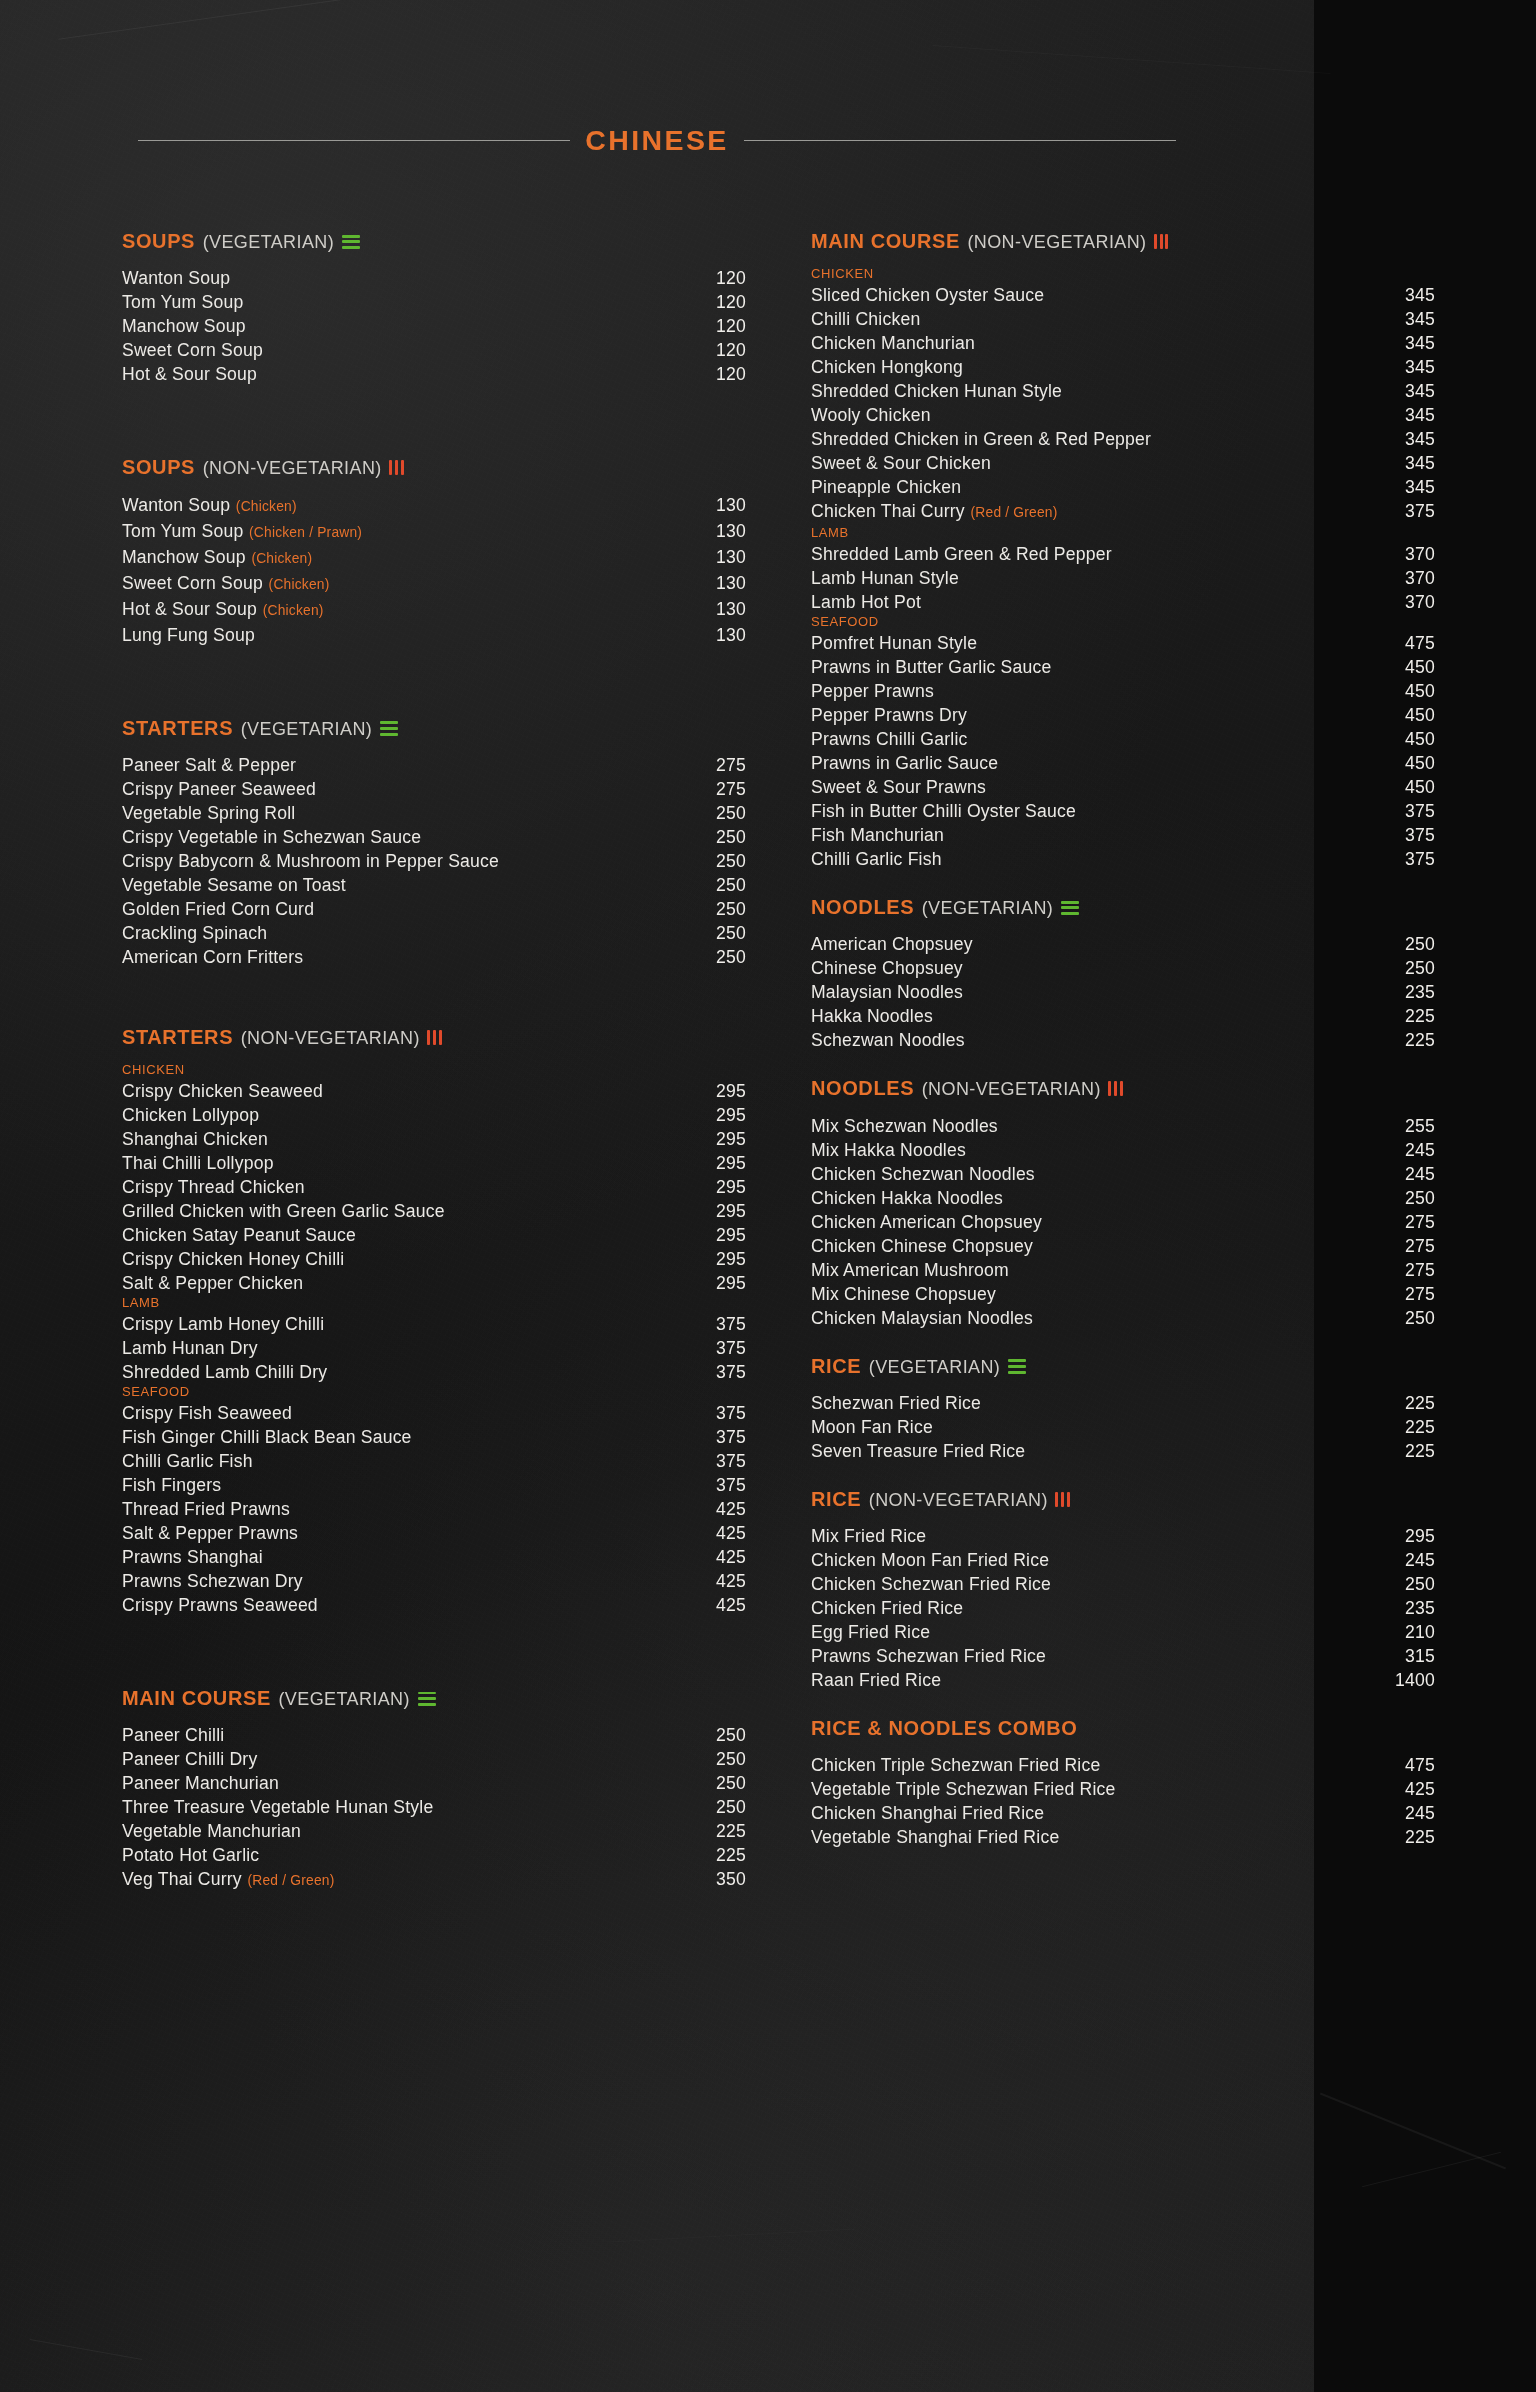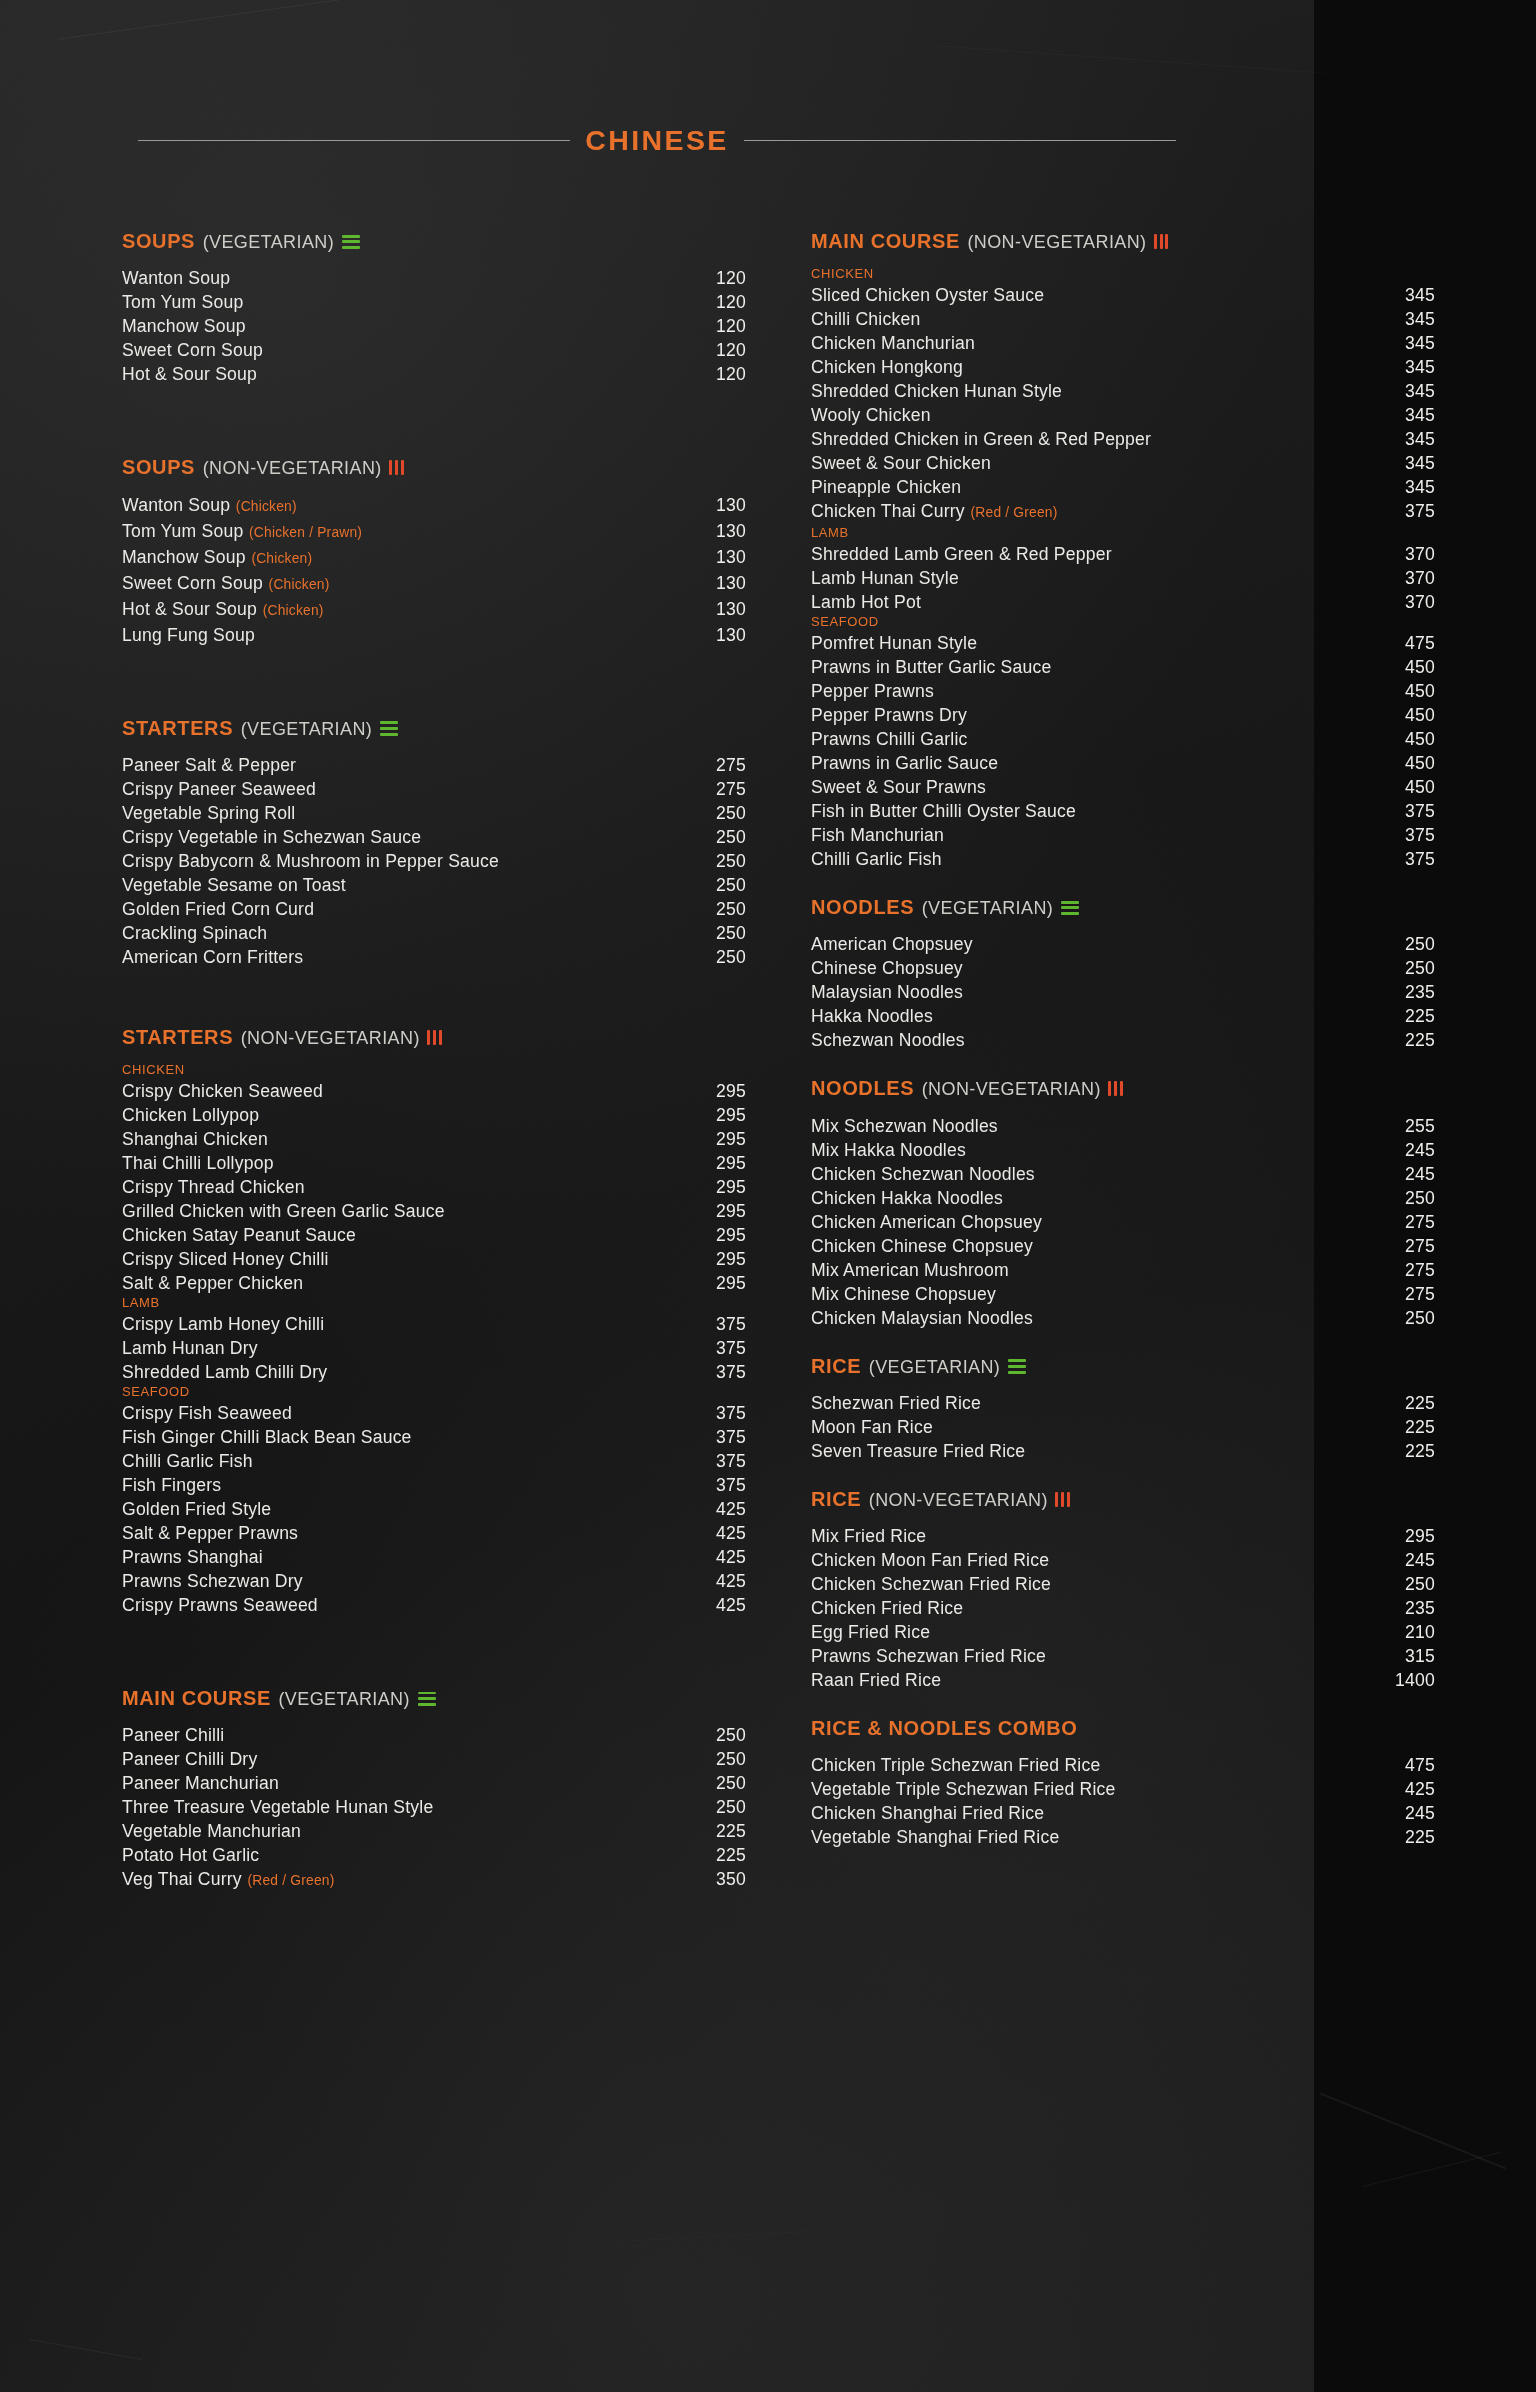--- a/index.html
+++ b/index.html
@@ -372,21 +372,21 @@
               <span class="nm">Grilled Chicken with Green Garlic Sauce</span>
               <span class="sp"></span>
               <span class="pr">295</span>
             </li>
             <li class="row">
               <span class="nm">Chicken Satay Peanut Sauce</span>
               <span class="sp"></span>
               <span class="pr">295</span>
             </li>
             <li class="row">
-              <span class="nm">Crispy Sliced Honey Chilli</span>
+              <span class="nm">Crispy Chicken Honey Chilli</span>
               <span class="sp"></span>
               <span class="pr">295</span>
             </li>
             <li class="row">
               <span class="nm">Salt &amp; Pepper Chicken</span>
               <span class="sp"></span>
               <span class="pr">295</span>
             </li>
           </ul>
           <div class="sub-head spaced">LAMB</div>
@@ -423,21 +423,21 @@
               <span class="nm">Chilli Garlic Fish</span>
               <span class="sp"></span>
               <span class="pr">375</span>
             </li>
             <li class="row">
               <span class="nm">Fish Fingers</span>
               <span class="sp"></span>
               <span class="pr">375</span>
             </li>
             <li class="row">
-              <span class="nm">Golden Fried Style</span>
+              <span class="nm">Thread Fried Prawns</span>
               <span class="sp"></span>
               <span class="pr">425</span>
             </li>
             <li class="row">
               <span class="nm">Salt &amp; Pepper Prawns</span>
               <span class="sp"></span>
               <span class="pr">425</span>
             </li>
             <li class="row">
               <span class="nm">Prawns Shanghai</span>

